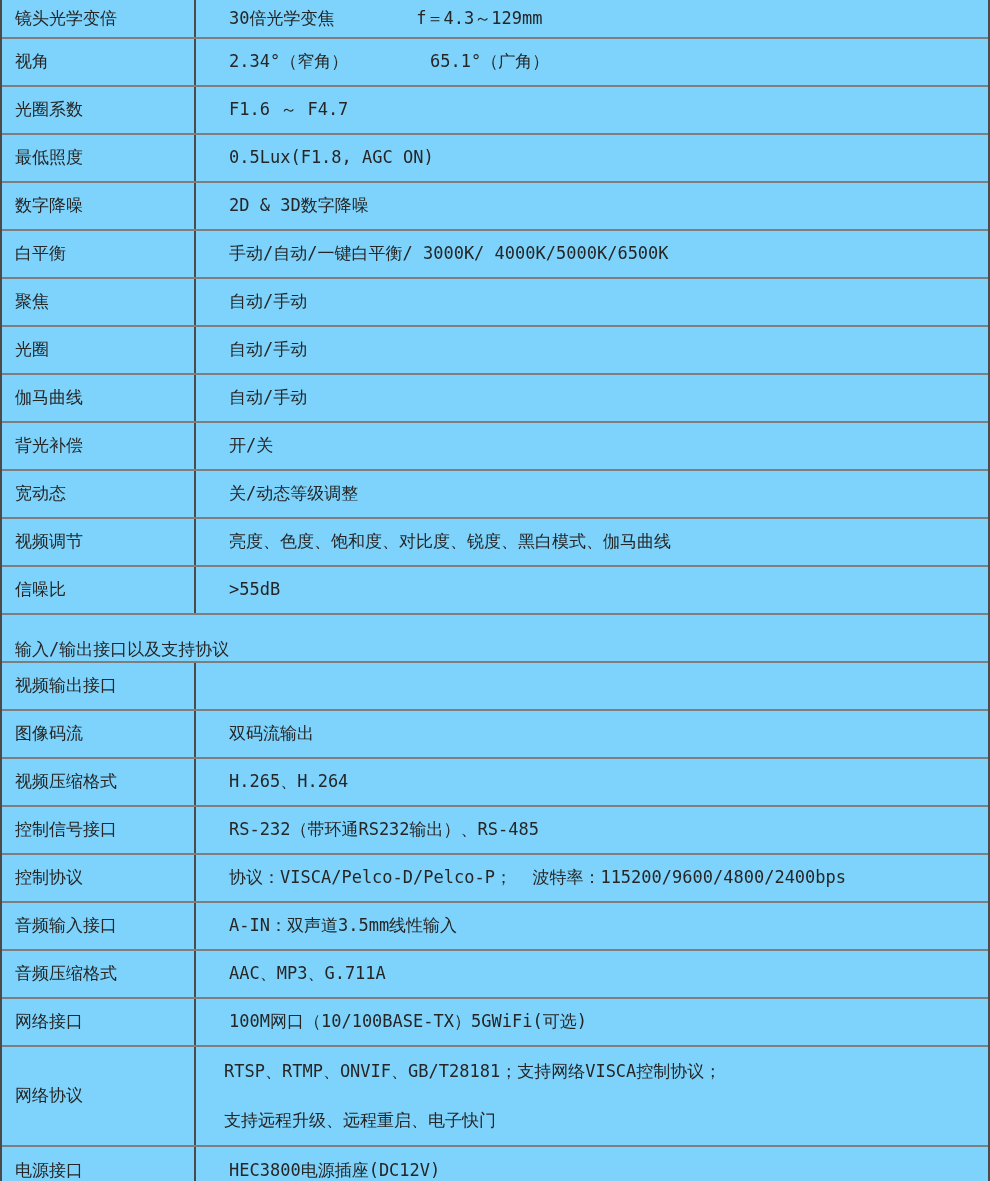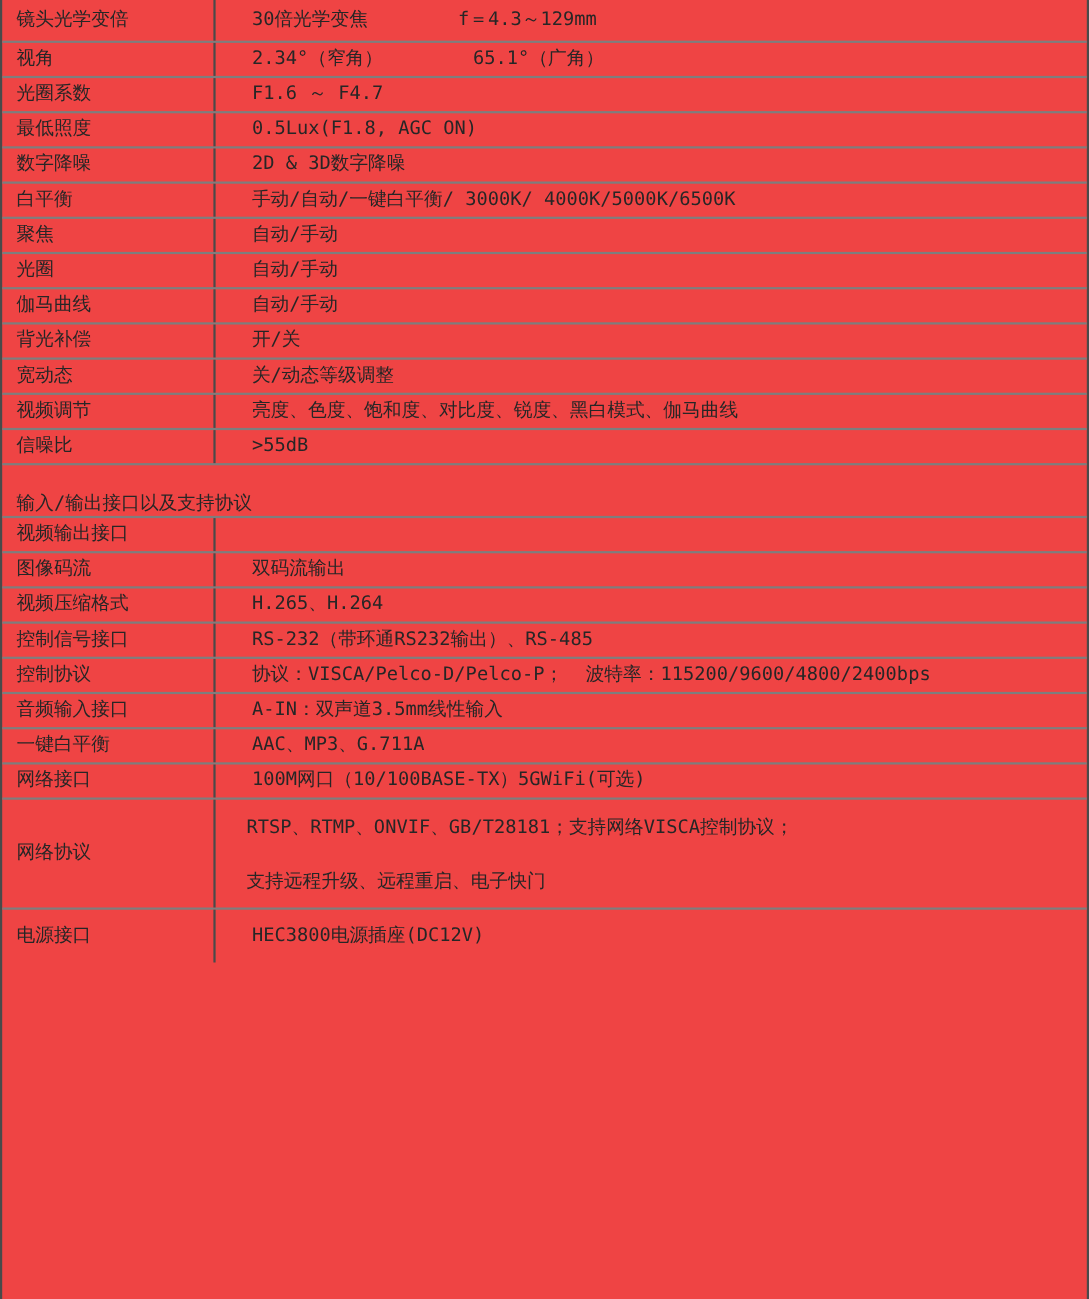--- a/index.html
+++ b/index.html
@@ -3,31 +3,31 @@
 <meta charset="utf-8">
 <style>
   html, body { margin: 0; padding: 0; background: #ffffff; }
 
   .spec-table {
     position: relative;
     width: 990px;
     height: 1181px;
     box-sizing: border-box;
     overflow: hidden;
-    background: #ef4444;
+    background: #7dd3fc;
     border-left: 2px solid #4a4a4a;
     border-right: 2px solid #4a4a4a;
     font-family: "DejaVu Sans Mono", "Liberation Mono", monospace;
     font-size: 17px;
     color: #262626;
   }
 
   .t-row {
     display: flex;
-    height: 32px;
+    height: 48px;
     box-sizing: border-box;
     border-bottom: 2px solid #7e7e7e;
   }
   .t-row.first { height: 39px; }
   .t-row.double { height: 100px; }
   .t-row.last { height: 48px; border-bottom: none; }
 
   .cell {
     display: flex;
     align-items: center;
@@ -166,21 +166,21 @@
     <div class="cell label">控制协议</div>
     <div class="cell value">协议：VISCA/Pelco-D/Pelco-P；  波特率：115200/9600/4800/2400bps</div>
   </div>
 
   <div class="t-row">
     <div class="cell label">音频输入接口</div>
     <div class="cell value">A-IN：双声道3.5mm线性输入</div>
   </div>
 
   <div class="t-row">
-    <div class="cell label">一键白平衡</div>
+    <div class="cell label">音频压缩格式</div>
     <div class="cell value">AAC、MP3、G.711A</div>
   </div>
 
   <div class="t-row">
     <div class="cell label">网络接口</div>
     <div class="cell value">100M网口（10/100BASE-TX）5GWiFi(可选)</div>
   </div>
 
   <div class="t-row double">
     <div class="cell label">网络协议</div>

